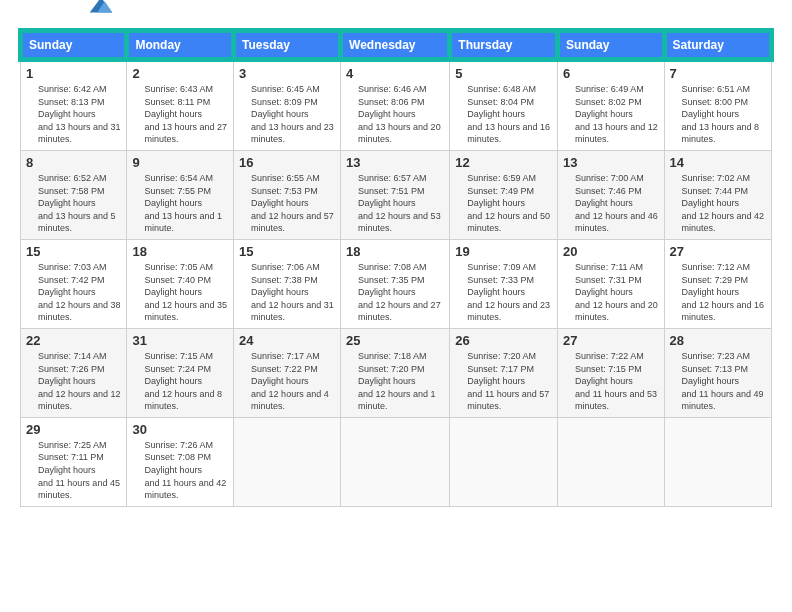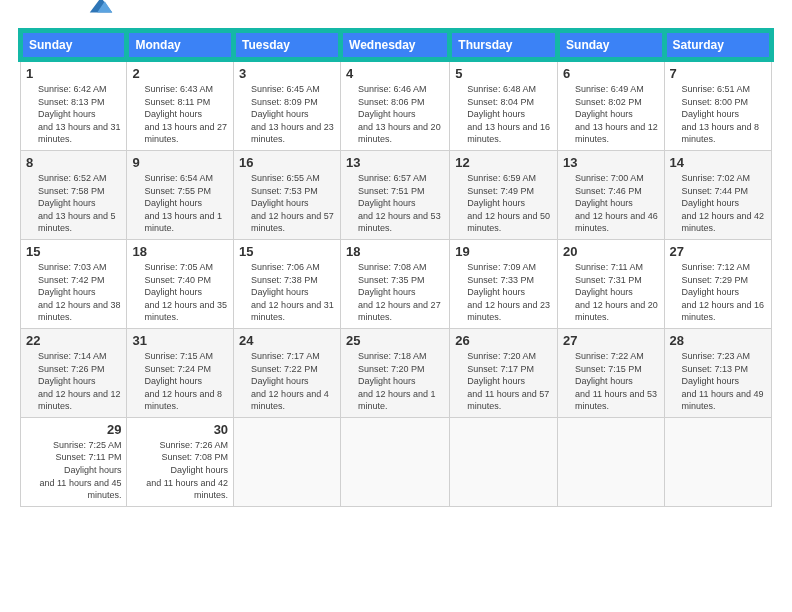--- a/index.html
+++ b/index.html
@@ -85,21 +85,20 @@
       color: #444;
       font-size: 9px;
       line-height: 1.4;
       margin-left: 12px;
     }
     .empty-cell {
       background: #f9f9f9 !important;
     }
     .last-row td {
       height: 70px;
-      text-align: right;
     }
   </style>
 </head>
 <body>
 
 <div class="page">
   <div class="header">
     <div class="logo">
       <div>
         <div class="logo-text">

